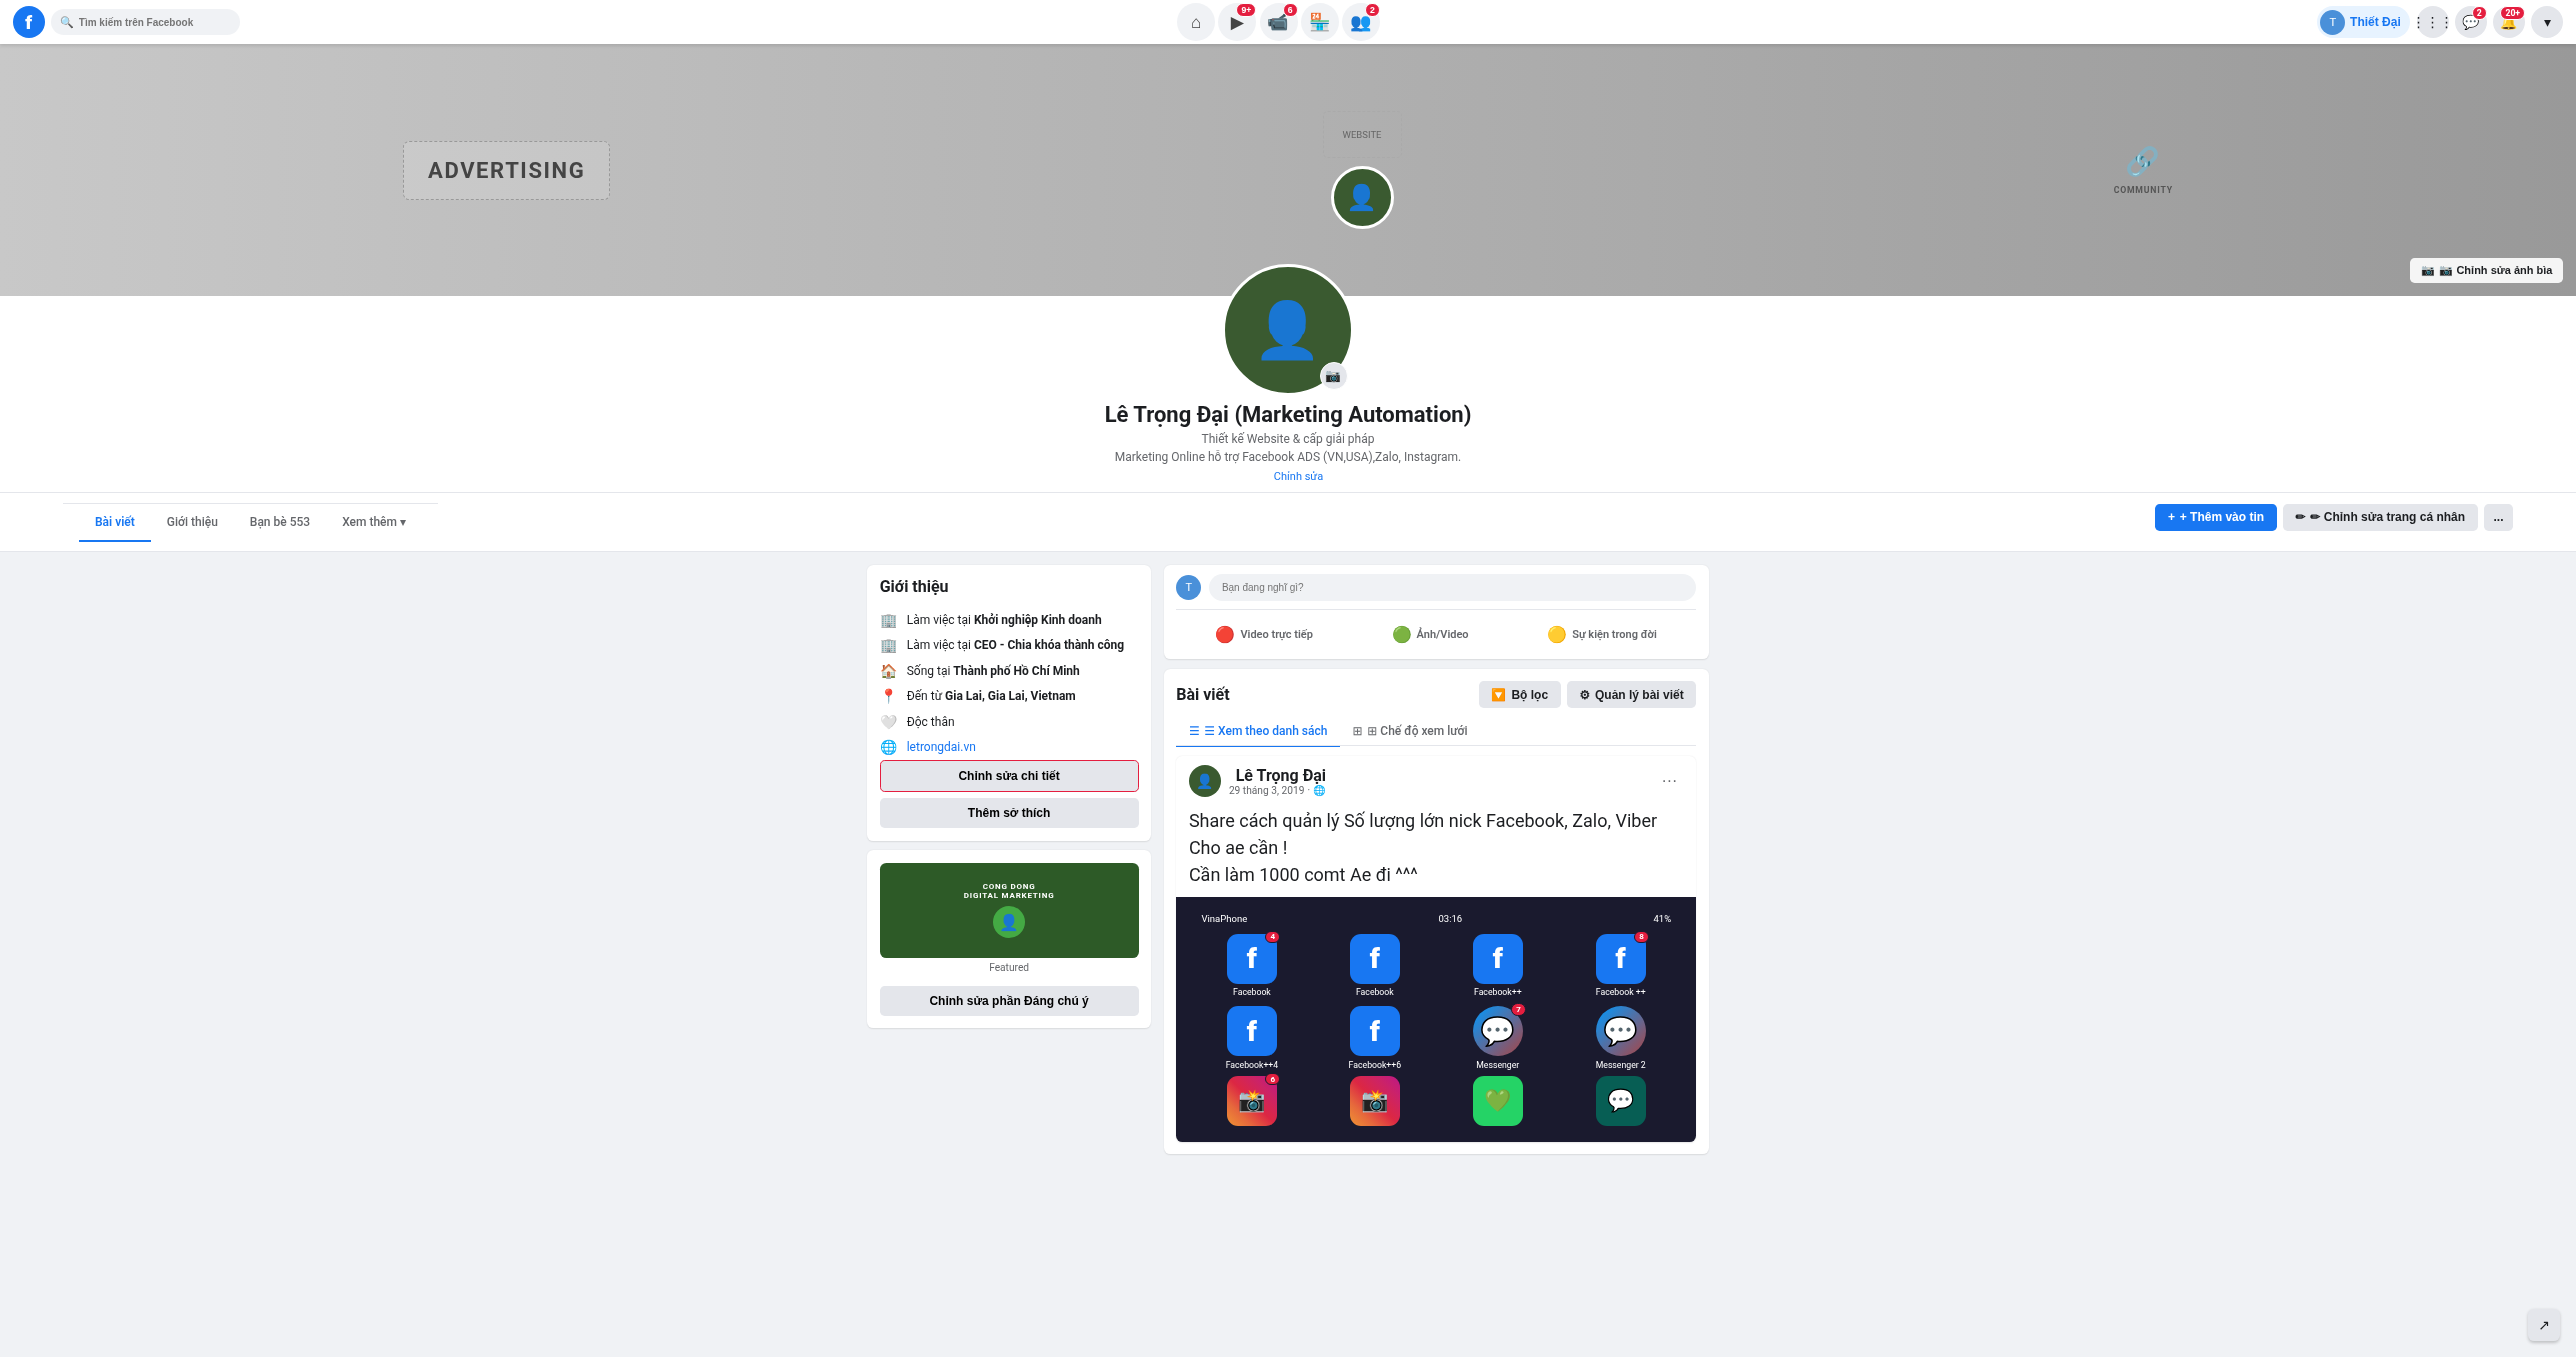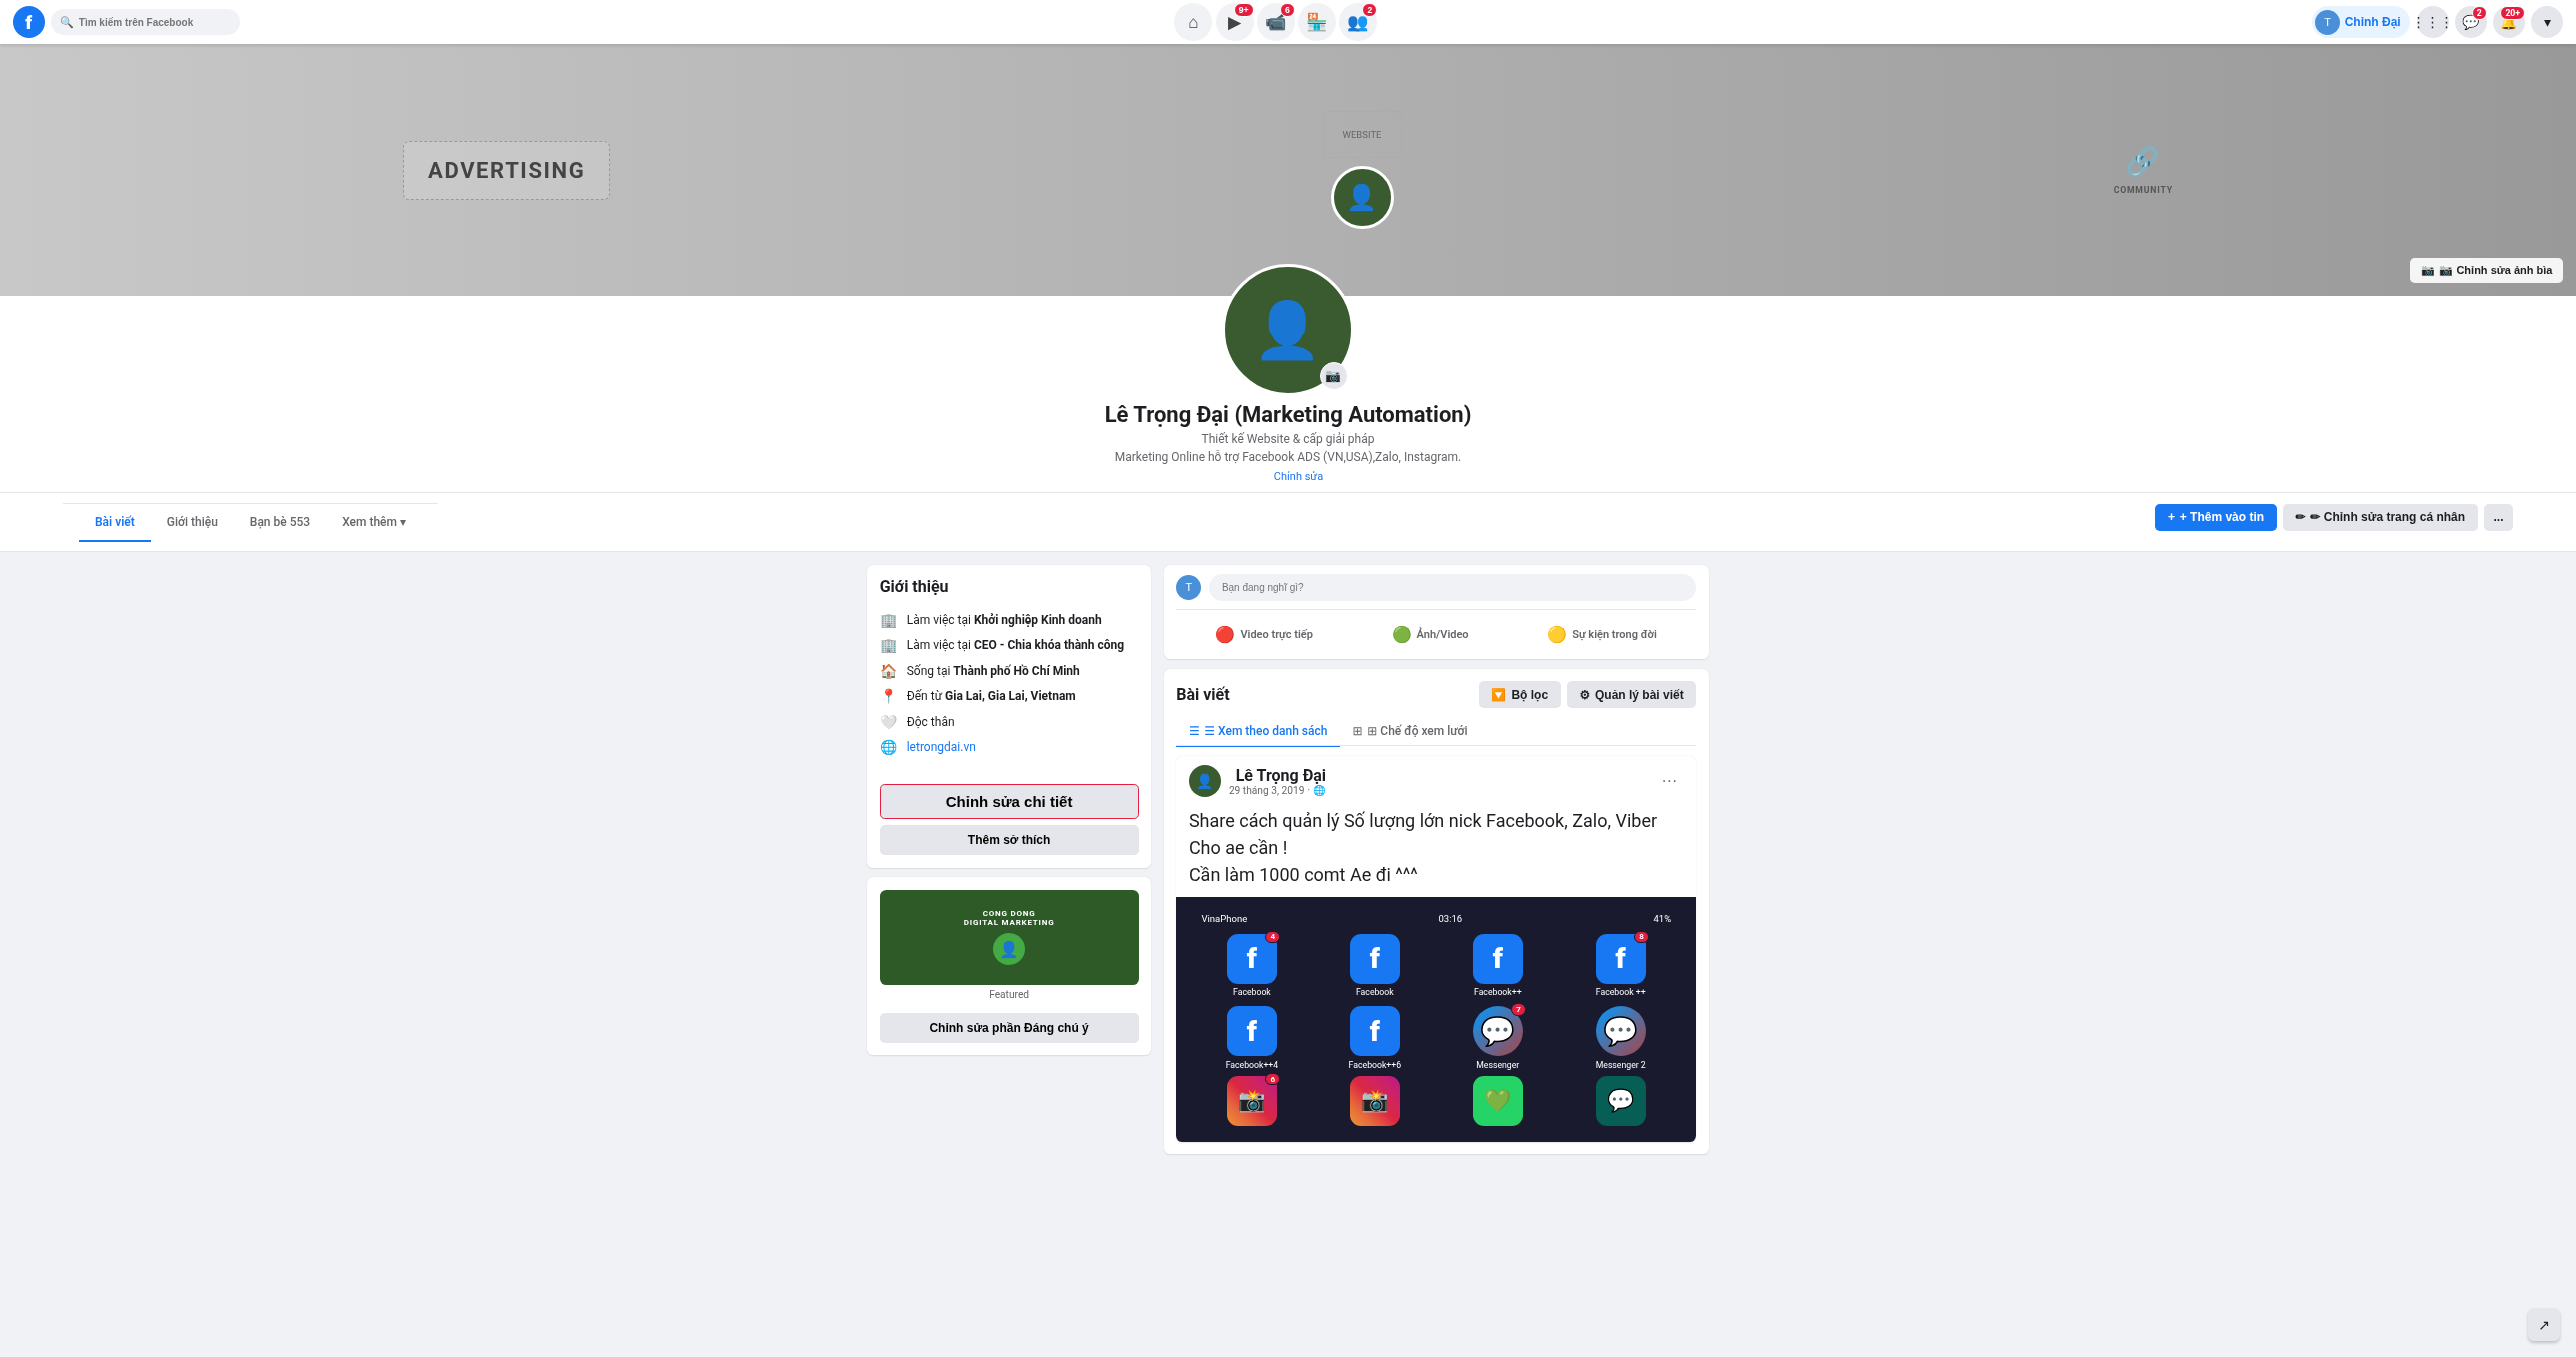--- a/index.html
+++ b/index.html
@@ -54,21 +54,21 @@
     
     .main-content { max-width: 867px; margin: 12.6px auto; display: grid; grid-template-columns: 284px 1fr; gap: 12.6px; padding: 0 12.6px; }
 
     
     .left-col { display: flex; flex-direction: column; gap: 9.5px; }
     .card { background: #fff; border-radius: 6.3px; padding: 12.6px; box-shadow: 0 0.8px 1.6px rgba(0,0,0,.1); }
     .card-title { font-size: 16px; font-weight: 700; margin-bottom: 11px; }
     .info-item { display: flex; align-items: center; gap: 8px; padding: 4.7px 0; font-size: 12px; color: #1c1e21; }
     .info-icon { font-size: 14px; color: #65676b; width: 19px; text-align: center; flex-shrink: 0; }
     .info-text { flex: 1; }
-    .edit-detail-btn { width: 100%; background: #e4e6eb; border: none; border-radius: 4.7px; padding: 8px; font-size: 15px; font-weight: 600; cursor: pointer; margin-top: 24px; border: 1.6px solid #e41e3f; }
+    .edit-detail-btn { width: 100%; background: #e4e6eb; border: none; border-radius: 4.7px; padding: 8px; font-size: 12px; font-weight: 600; cursor: pointer; margin-top: 0; border: 1.6px solid #e41e3f; }
     .add-hobby-btn { width: 100%; background: #e4e6eb; border: none; border-radius: 4.7px; padding: 8px; font-size: 12px; font-weight: 600; cursor: pointer; margin-top: 6.3px; }
     .featured-item { display: flex; flex-direction: column; align-items: center; gap: 4.7px; cursor: pointer; margin-bottom: 6.3px; }
     .featured-thumb { width: 63px; height: 63px; border-radius: 6.3px; background: #2d5a27; overflow: hidden; display: flex; align-items: center; justify-content: center; }
     .featured-label { font-size: 10.2px; color: #65676b; text-align: center; }
     .edit-featured-btn { width: 100%; background: #e4e6eb; border: none; border-radius: 4.7px; padding: 8px; font-size: 12px; font-weight: 600; cursor: pointer; margin-top: 6.3px; }
 
     
     .right-col { display: flex; flex-direction: column; gap: 9.5px; }
     .create-post-card { background: #fff; border-radius: 6.3px; padding: 9.5px 12.6px; box-shadow: 0 0.8px 1.6px rgba(0,0,0,.1); }
     .create-post-top { display: flex; align-items: center; gap: 8px; margin-bottom: 8px; }
@@ -133,21 +133,21 @@
         <span>🏪</span>
       </button>
     <button class="nav-icon-btn">
       <span>👥</span>
       <span class="badge">2</span>
     </button>
   </div>
   <div class="topnav-right">
     <button class="user-btn">
       <div class="user-avatar" style="background:#4a90d9;display:flex;align-items:center;justify-content:center;color:#fff;font-size:11px;">T</div>
-      <span class="user-name">Chỉnh Đại</span>
+      <span class="user-name">Thiết Đại</span>
     </button>
     <div class="icon-round">
         <span>⋮⋮⋮</span>
       </div>
     <div class="icon-round">
       <span>💬</span>
       <span class="badge">2</span>
     </div>
     <div class="icon-round">
       <span>🔔</span>

